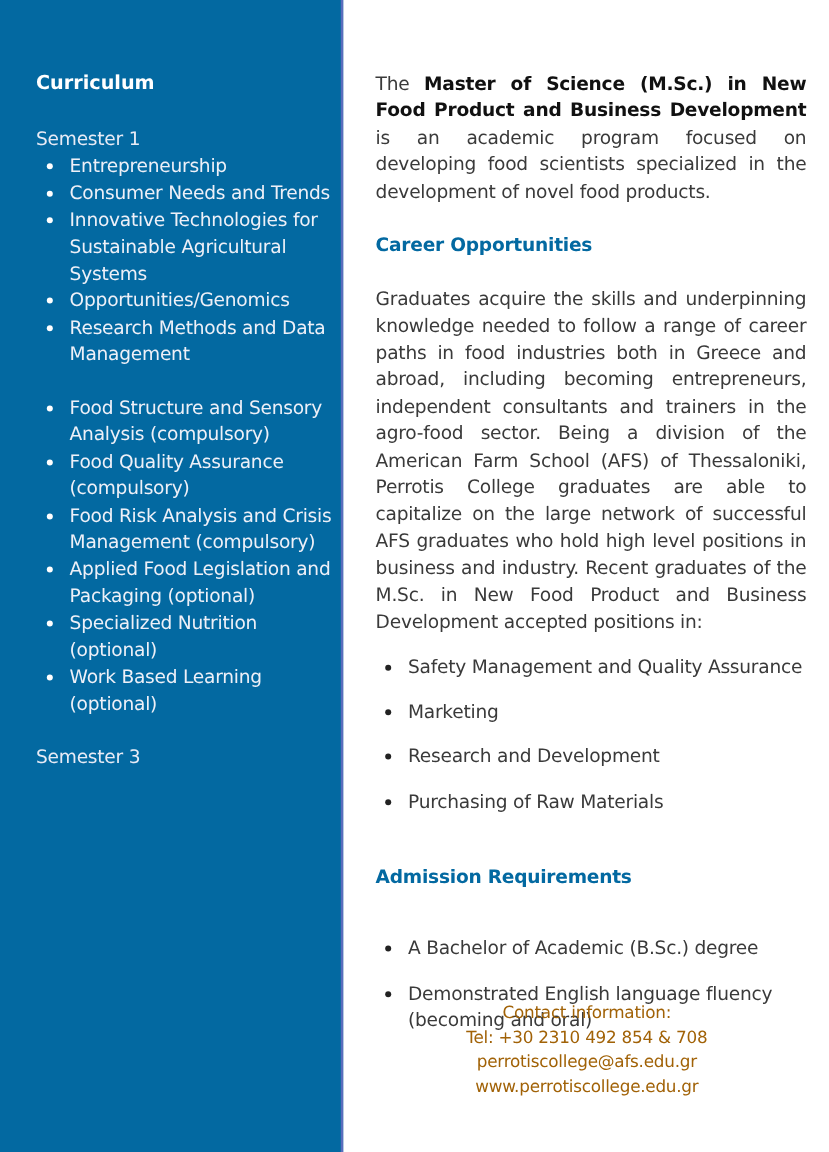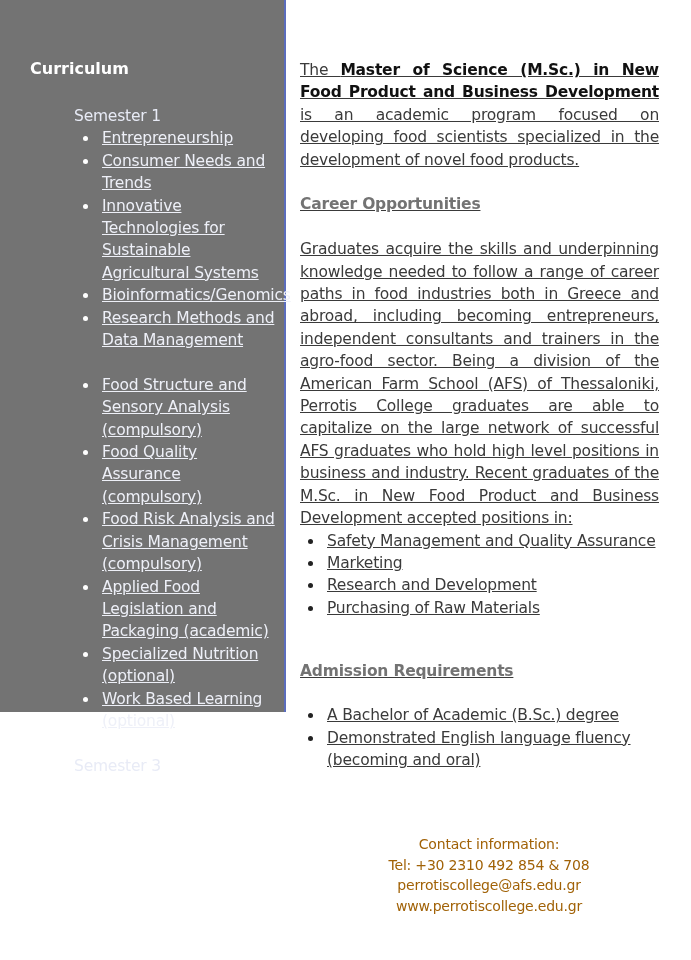--- a/index.html
+++ b/index.html
@@ -4,55 +4,53 @@
 <style>
   html, body { margin: 0; padding: 0; }
   body {
     width: 691px; height: 960px; overflow: hidden;
     background: #ffffff;
     font-family: "DejaVu Sans", sans-serif;
     position: relative;
   }
   .left {
     position: absolute; left: 0; top: 0;
-    width: 284px; height: 712px;
-    background: #737373;
+    width: 284px; height: 960px;
+    background: #0369a1;
     border-right: 2px solid #5b6dbd;
     color: #f2f4fa;
   }
   .left-inner { position: absolute; left: 30px; top: 59px; width: 250px; }
   .left h2 {
     margin: 0 0 26px 0; font-size: 16px; font-weight: bold; color: #ffffff;
     line-height: 20px;
   }
   .sem-title { font-size: 15.5px; line-height: 22.4px; margin: 0; font-weight: normal; color: #e8ebf6; letter-spacing: -0.2px;}
-  .sem { margin-bottom: 22.4px; margin-left: 44px; }
+  .sem { margin-bottom: 22.4px; }
   ul { margin: 0; padding: 0; list-style: none; }
   .left li {
     position: relative; padding-left: 28px;
     font-size: 15.5px; line-height: 22.4px; letter-spacing: -0.2px;
     color: #eef0f8;
-    text-decoration: underline;
   }
   .left li::before {
     content: ""; position: absolute; left: 9px; top: 9px;
     width: 5px; height: 5px; border-radius: 50%; background: #ffffff;
   }
   .right {
-    position: absolute; left: 300px; top: 59px; width: 359px;
+    position: absolute; left: 313px; top: 59px; width: 359px;
     color: #3a3a3a; font-size: 15.5px; line-height: 22.4px;
     letter-spacing: -0.2px;
-    text-decoration: underline;
   }
   .right p { margin: 0; text-align: justify; }
   .right b { color: #111111; }
-  .right h3 { margin: 0; font-size: 15.5px; font-weight: bold; color: #737373; line-height: 22.4px; }
+  .right h3 { margin: 0; font-size: 15.5px; font-weight: bold; color: #0369a1; line-height: 22.4px; }
   .gap1 { height: 22.4px; }
   .right li {
-    position: relative; padding-left: 27px; color: #3a3a3a;
+    position: relative; padding-left: 27px; color: #3a3a3a; margin-top: 15px;
   }
   .right li::before {
     content: ""; position: absolute; left: 8px; top: 9px;
     width: 5px; height: 5px; border-radius: 50%; background: #222;
   }
   .contact {
     position: absolute; left: 330px; top: 834px; width: 318px;
     text-align: center; color: #a16207; font-size: 14px; line-height: 20.5px;
     letter-spacing: -0.2px;
   }
@@ -63,30 +61,30 @@
 <div class="left">
   <div class="left-inner">
     <h2>Curriculum</h2>
     <div id="semesters">
         <div class="sem">
           <div class="sem-title">Semester 1</div>
           <ul>
             <li>Entrepreneurship</li>
             <li>Consumer Needs and Trends</li>
             <li>Innovative Technologies for Sustainable Agricultural Systems</li>
-            <li>Bioinformatics/Genomics</li>
+            <li>Opportunities/Genomics</li>
             <li>Research Methods and Data Management</li>
           </ul>
         </div>
         <div class="sem">
           <ul>
             <li>Food Structure and Sensory Analysis (compulsory)</li>
             <li>Food Quality Assurance (compulsory)</li>
             <li>Food Risk Analysis and Crisis Management (compulsory)</li>
-            <li>Applied Food Legislation and Packaging (academic)</li>
+            <li>Applied Food Legislation and Packaging (optional)</li>
             <li>Specialized Nutrition (optional)</li>
             <li>Work Based Learning (optional)</li>
           </ul>
         </div>
         <div class="sem">
           <div class="sem-title">Semester 3</div>
         </div>
       </div>
   </div>
 </div>

